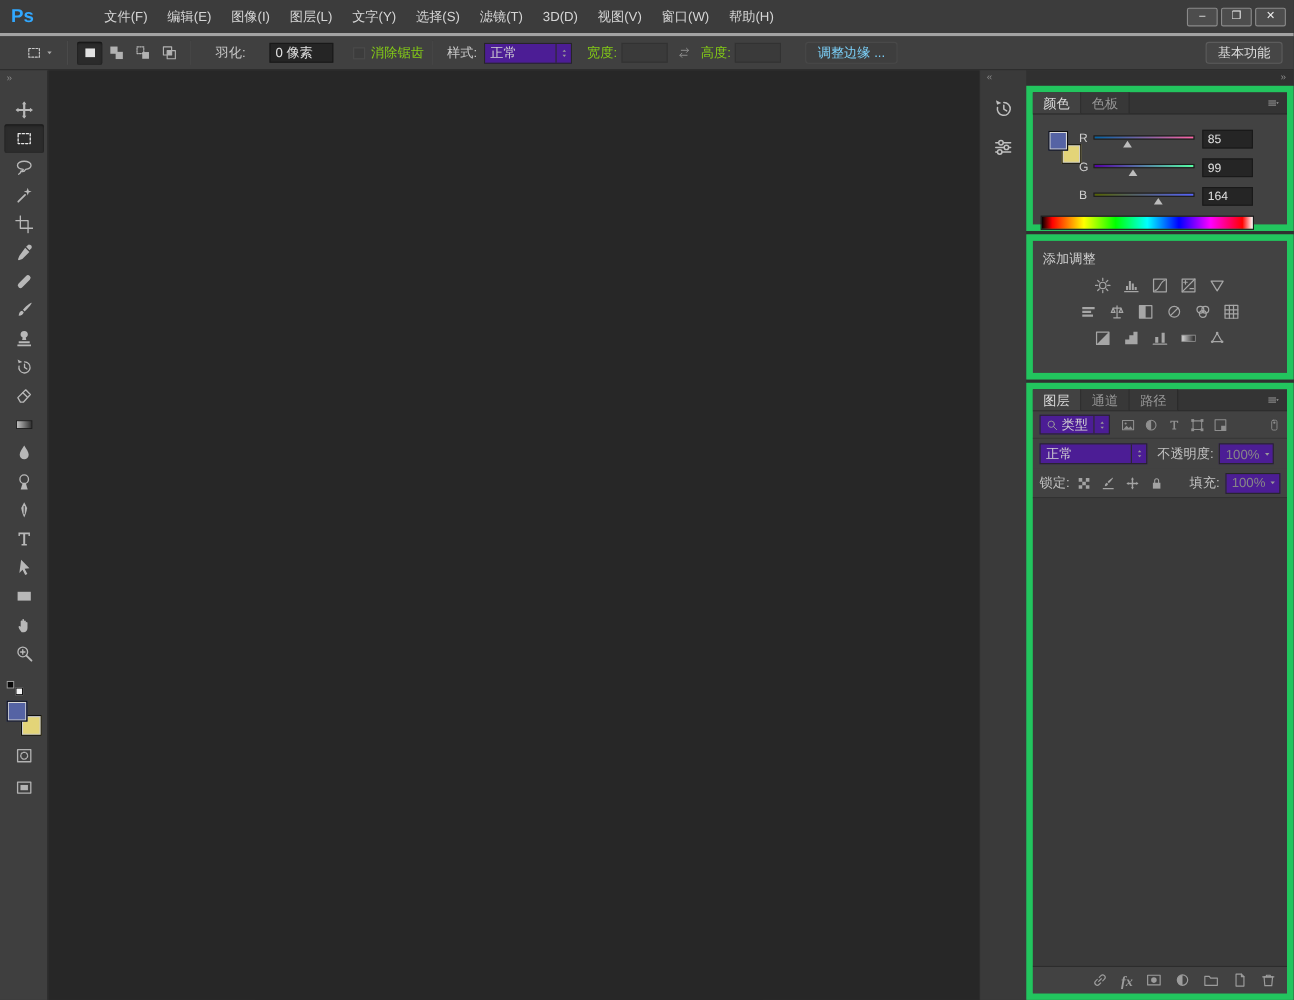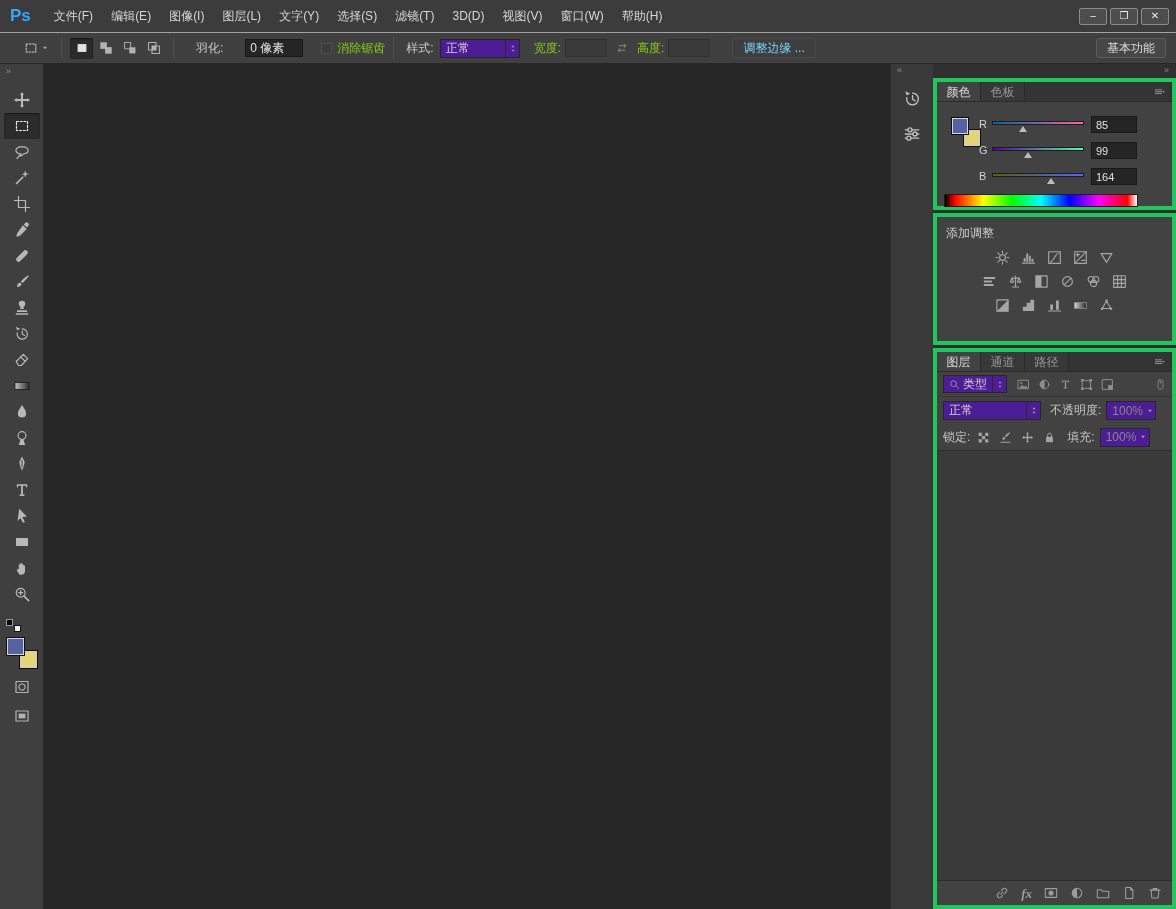--- a/index.html
+++ b/index.html
@@ -2,21 +2,21 @@
 <html><head>
 <meta charset="utf-8">
 <style>
 *{margin:0;padding:0;box-sizing:border-box;user-select:none;}
 html,body{width:1176px;height:909px;overflow:hidden;background:#303030;}
 body{font-family:"Liberation Sans","DejaVu Sans",sans-serif;font-size:12px;color:#cfcfcf;}
 #app{position:absolute;left:0;top:0;width:1176px;height:909px;background:#3c3c3c;}
 svg{display:block;}
 
 
-.menubar{position:absolute;left:0;top:0;width:100%;height:33px;background:#3c3c3c;border-bottom:1px solid #a3a3a3;display:flex;align-items:center;}
+.menubar{position:absolute;left:0;top:0;width:100%;height:33px;background:#3c3c3c;border-bottom:3px solid #a3a3a3;display:flex;align-items:center;gap:41px;}
 .logo{color:#31a8ff;font-weight:bold;font-size:17px;padding:0 14px 0 10px;}
 .menu-items{display:flex;height:100%;align-items:center;}
 .menu-item{color:#d6d6d6;font-size:12px;padding:0 9px;height:100%;display:flex;align-items:center;cursor:default;}
 .win-controls{margin-left:auto;display:flex;gap:3px;padding-right:7px;}
 .win-btn{width:28px;height:17px;display:flex;align-items:center;justify-content:center;color:#ededed;font-size:10px;border:1px solid #8a8a8a;background:#4d4d4d;border-radius:2px;line-height:1;}
 
 
 .optionsbar{position:absolute;top:33px;left:0;width:100%;height:31px;background:#404040;border-bottom:1px solid #262626;display:flex;align-items:center;font-size:12px;color:#c9c9c9;}
 .preset{margin-left:20px;display:flex;align-items:center;gap:3px;padding:2px 4px;color:#c9c9c9;}
 .picon svg{width:14px;height:14px;}
@@ -67,21 +67,21 @@
 
 
 .icon-dock{position:absolute;left:890px;top:64px;bottom:0;width:43px;background:#3a3a3a;border-left:1px solid #2c2c2c;}
 .strip-chevron{height:14px;text-align:left;padding:2px 0 0 6px;color:#8d8d8d;font-size:9px;letter-spacing:-1px;line-height:1;}
 .strip-btn{width:30px;height:28px;margin:7px auto 4px;display:flex;align-items:center;justify-content:center;color:#c0c0c0;}
 .strip-btn .svgicon svg{width:18px;height:18px;}
 
 
 .dock{position:absolute;left:933px;top:64px;bottom:0;width:243px;background:#303030;display:flex;flex-direction:column;}
 .dock-chevron{height:14px;text-align:right;padding:2px 8px 0 0;color:#8d8d8d;font-size:9px;letter-spacing:-1px;line-height:1;}
-.panel{background:#424242;border:4px solid #22c55e;margin-bottom:3px;}
+.panel{background:#424242;border:6px solid #22c55e;margin-bottom:3px;}
 .tabbar{display:flex;background:#343434;height:20px;align-items:stretch;border-bottom:1px solid #2b2b2b;}
 .tab{min-width:44px;padding:0 6px;line-height:20px;text-align:center;color:#979797;background:#383838;border-right:1px solid #2b2b2b;font-size:12px;}
 .tab.active{background:#424242;color:#dcdcdc;}
 .panel-menu{margin-left:auto;align-self:center;padding:0 5px;color:#a5a5a5;}
 .panel-menu svg{width:15px;height:10px;}
 
 
 .color-panel{height:132px;}
 .color-content{position:relative;height:111px;}
 .panel-sw{position:absolute;left:8px;top:10px;width:30px;height:30px;}
@@ -117,21 +117,21 @@
 .f-toggle svg{width:11px;height:13px;}
 .blend-row{height:27px;}
 .combo.blend{width:98px;}
 .plbl{color:#c3c3c3;margin-left:9px;}
 .combo.num{width:50px;margin-left:5px;}
 .combo.dis{color:#878787;}
 .lock-row{height:27px;border-bottom:1px solid #2d2d2d;}
 .licons{display:flex;gap:6px;margin-left:5px;color:#a3a3a3;}
 .l-ic{width:16px;height:16px;display:flex;align-items:center;justify-content:center;}
 .l-ic .svgicon svg{width:13px;height:13px;}
-.plbl.fill{margin-left:10px;}
+.plbl.fill{margin-left:22px;}
 .layers-list{flex:1;background:#3a3a3a;}
 .layers-bottom{height:25px;background:#424242;border-top:1px solid #2b2b2b;display:flex;align-items:center;justify-content:flex-end;gap:12px;padding-right:10px;color:#9d9d9d;}
 .lb-ic{display:flex;align-items:center;justify-content:center;}
 .lb-ic .svgicon svg{width:14px;height:14px;}
 .fx{font-style:italic;font-weight:bold;font-family:"Liberation Serif","DejaVu Serif",serif;font-size:13px;color:#9d9d9d;line-height:1;}
 </style>
 </head>
 <body>
 
 <div id="app">

